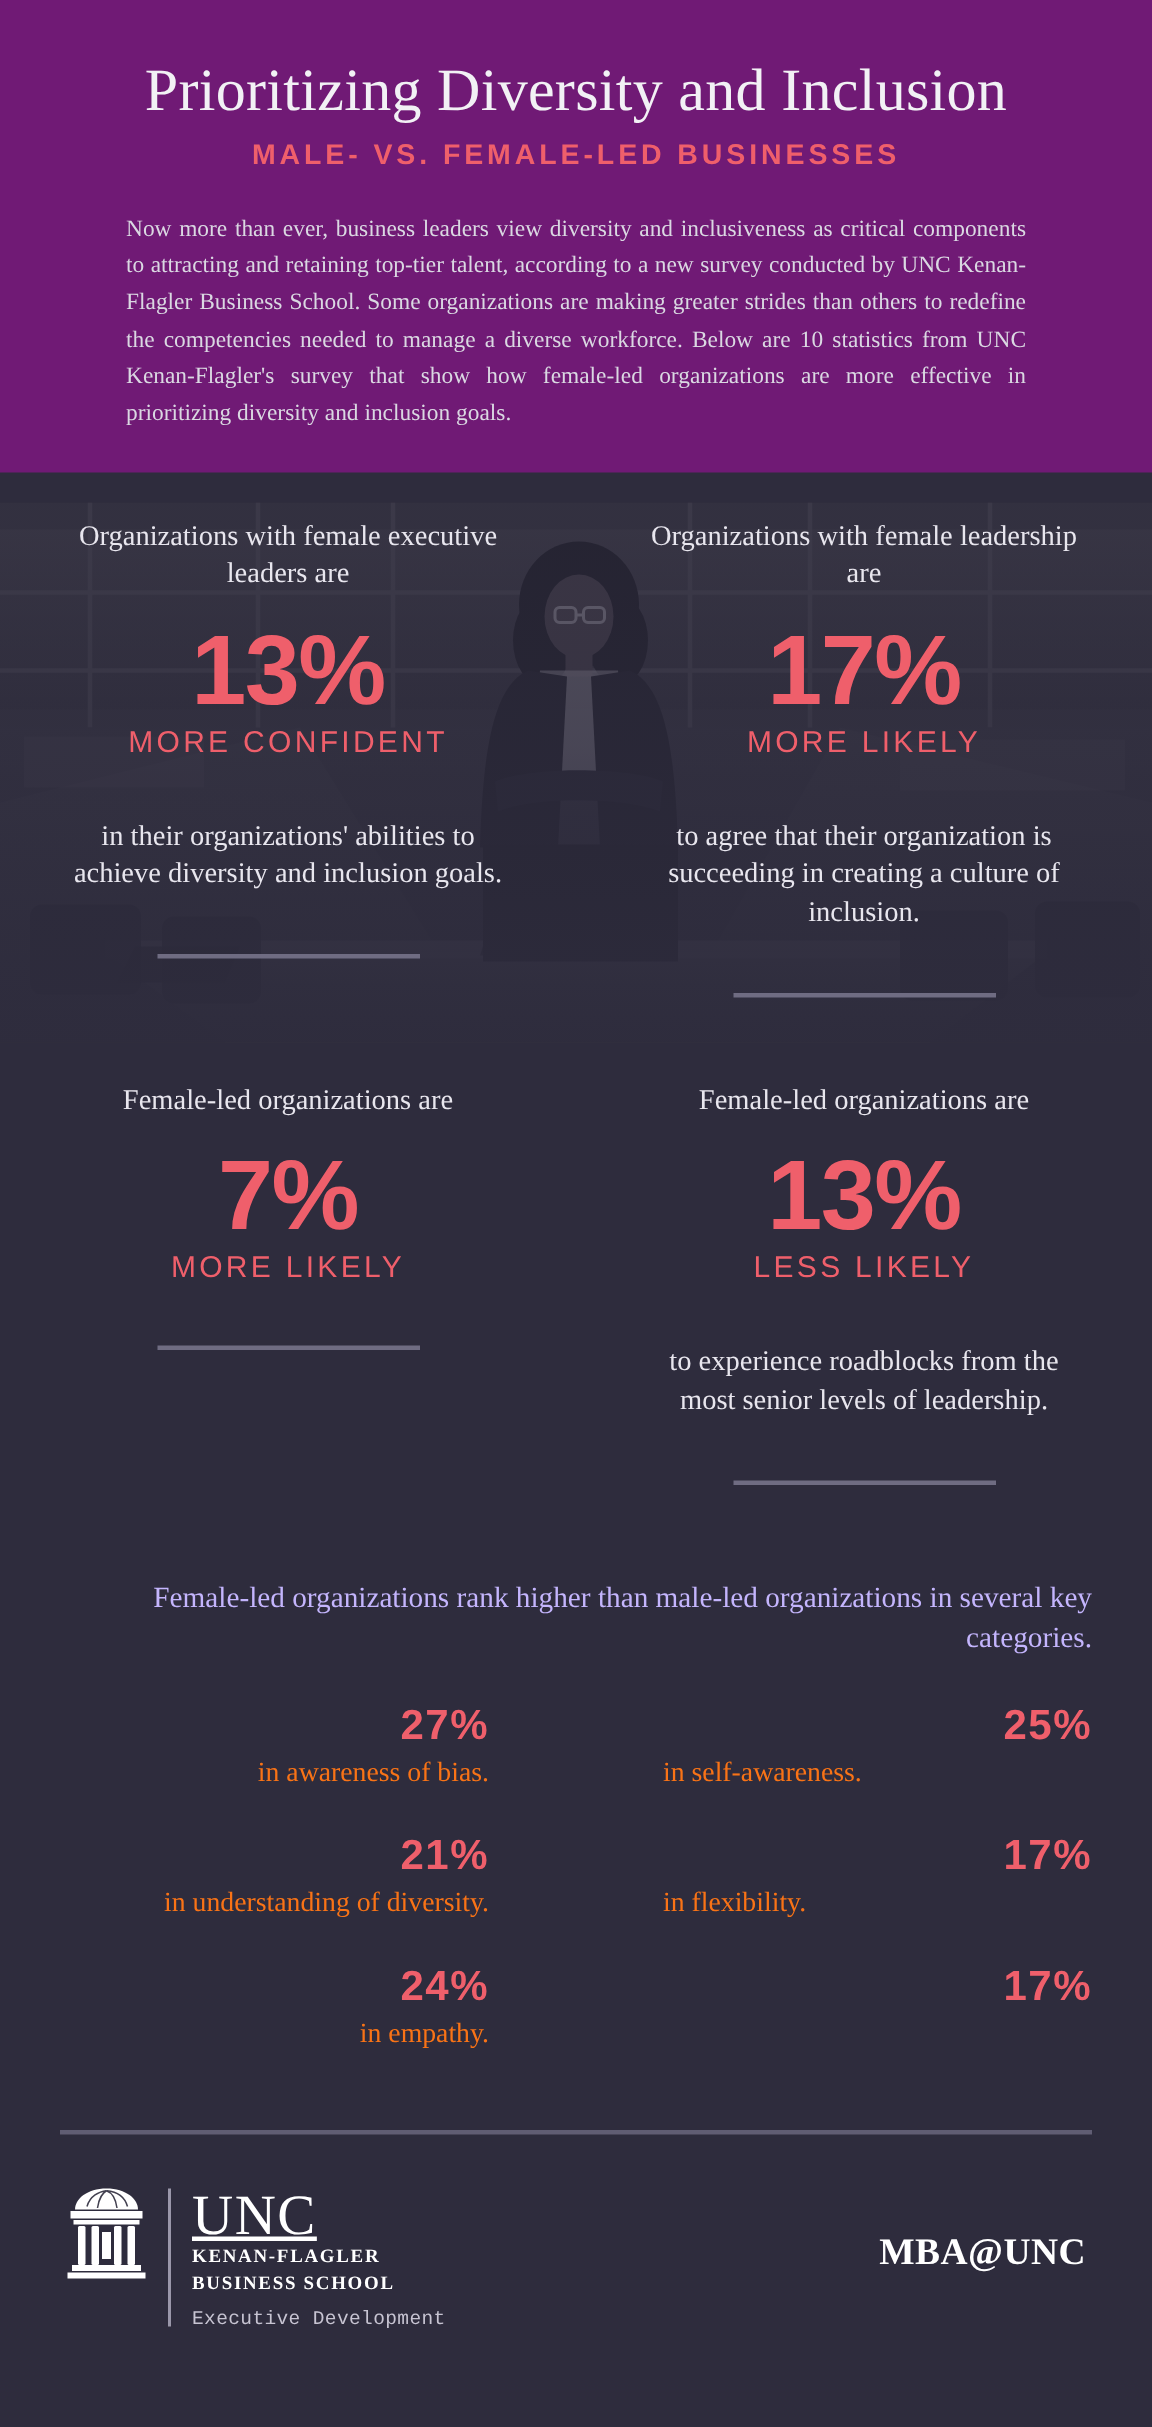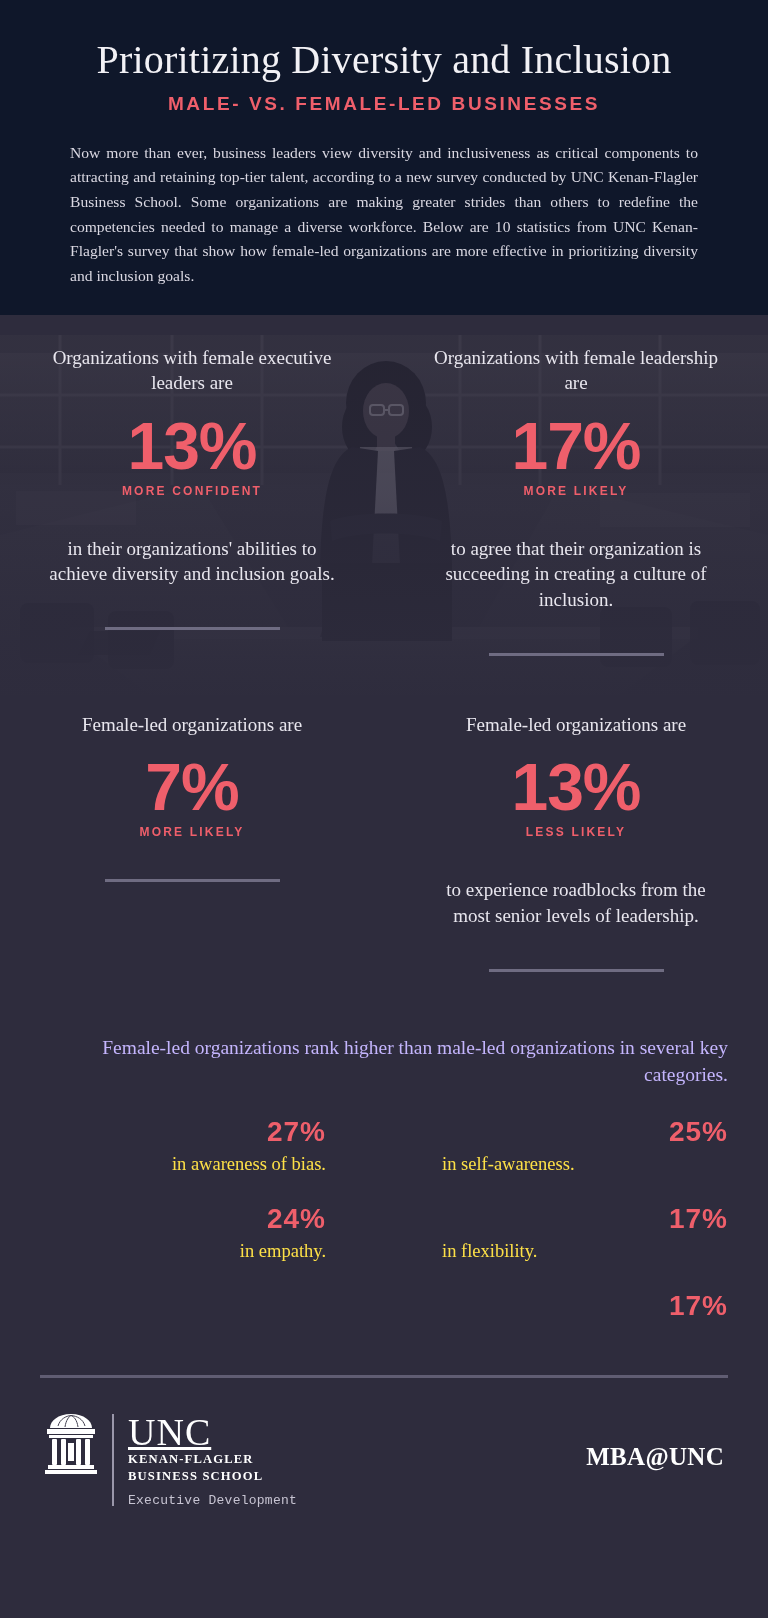--- a/index.html
+++ b/index.html
@@ -7,21 +7,21 @@
   body {
     width:768px; height:1618px;
     font-family:"Liberation Serif", serif;
     background:#2e2c3d;
     color:#e9e7ee;
     overflow:hidden;
     position:relative;
   }
 
   
-  .header { padding:38px 46px 26px; background:#0f172a; position:relative; z-index:3; }
+  .header { padding:38px 60px 26px; background:#701a75; position:relative; z-index:3; }
   .title {
     font-family:"Liberation Serif", serif;
     font-weight:400;
     font-size:40px;
     line-height:1.12;
     text-align:center;
     color:#f2f1f5;
     letter-spacing:.2px;
   }
   .subtitle {
@@ -70,22 +70,22 @@
     font-family:"Liberation Sans", sans-serif;
     font-weight:bold;
     font-size:66px;
     line-height:1.06;
     color:#ef5f6b;
     letter-spacing:-1px;
     margin-top:16px;
   }
   .stat-qualifier {
     font-family:"Liberation Sans", sans-serif;
-    font-weight:bold;
-    font-size:12px;
+    font-weight:normal;
+    font-size:20px;
     letter-spacing:2.2px;
     color:#ef5f6b;
     margin-top:2px;
   }
   .stat-tail {
     font-size:19px; line-height:1.35; color:#e8e6ee;
     margin-top:38px;
     max-width:300px;
   }
   .stat-rule {
@@ -117,21 +117,21 @@
     font-weight:bold;
     font-size:28px;
     letter-spacing:1px;
     color:#ef5f6b;
     line-height:1.2;
     text-align:right;
   }
   .cat-label {
     font-size:18.5px;
     line-height:1.32;
-    color:#fde047;
+    color:#f97316;
     margin-top:3px;
   }
   .cat-col-left .cat-pct,
   .cat-col-left .cat-label { text-align:right; }
 
   
   .footer-rule {
     position:relative; z-index:2;
     height:3px; background:#605d73;
     margin:26px 40px 0;
@@ -318,20 +318,24 @@
 <div class="categories">
   <div class="cat-heading">Female-led organizations rank higher than male-led organizations in several key categories.</div>
 
   <div class="cat-cols">
     <div class="cat-col cat-col-left">
       <div class="cat-item">
         <div class="cat-pct">27%</div>
         <div class="cat-label">in awareness of bias.</div>
       </div>
       <div class="cat-item">
+        <div class="cat-pct">21%</div>
+        <div class="cat-label">in understanding of diversity.</div>
+      </div>
+      <div class="cat-item">
         <div class="cat-pct">24%</div>
         <div class="cat-label">in empathy.</div>
       </div>
     </div>
 
     <div class="cat-col cat-col-right">
       <div class="cat-item">
         <div class="cat-pct">25%</div>
         <div class="cat-label">in self-awareness.</div>
       </div>

